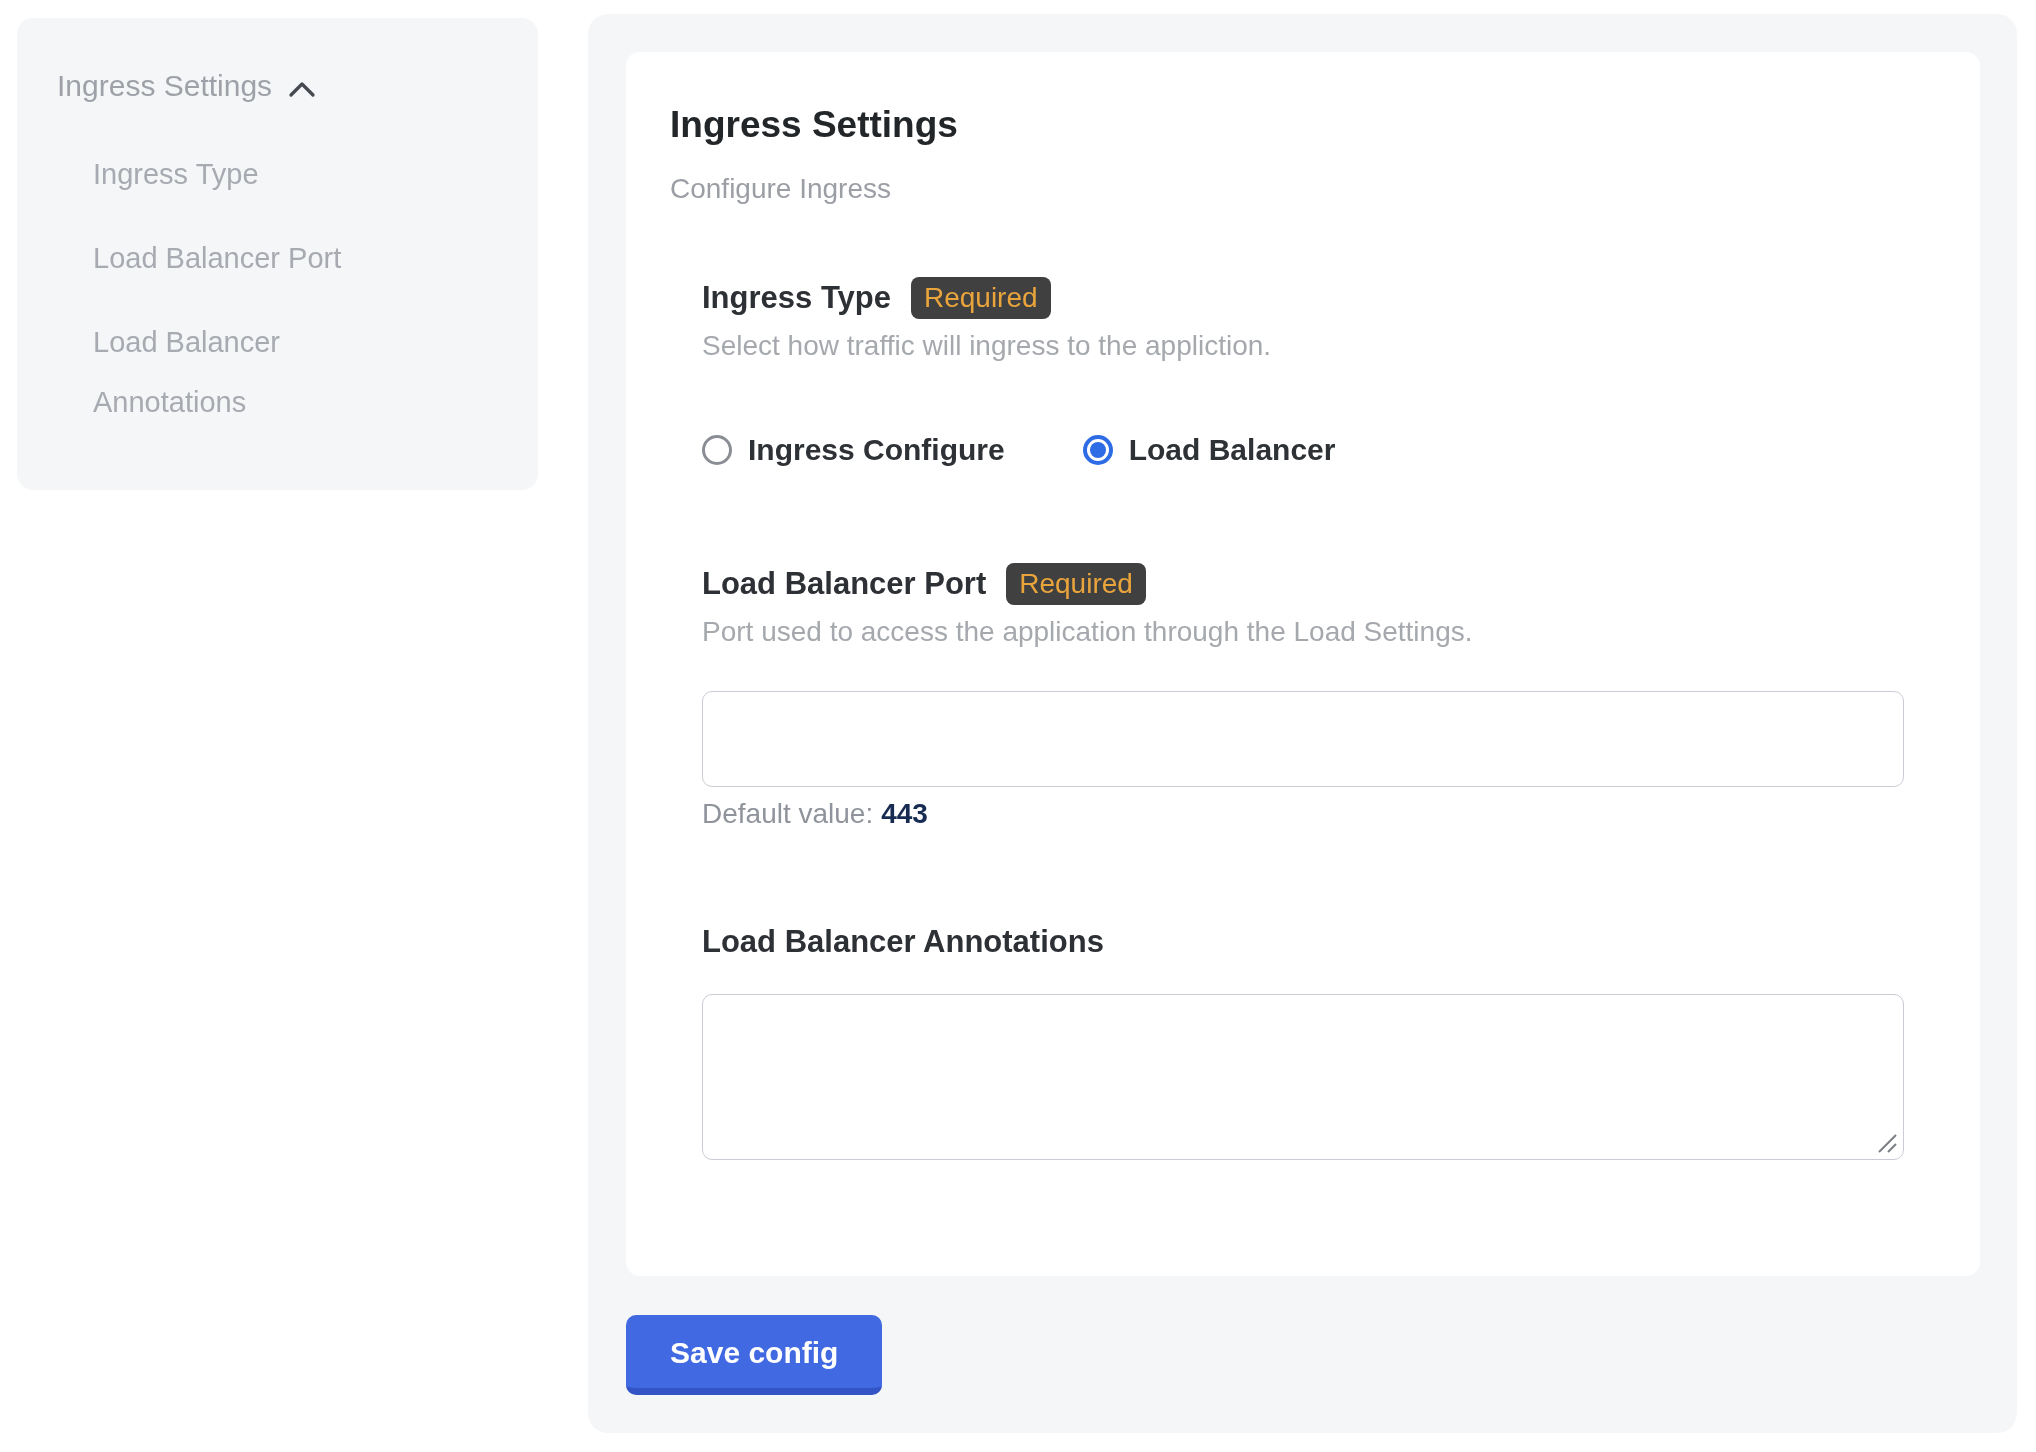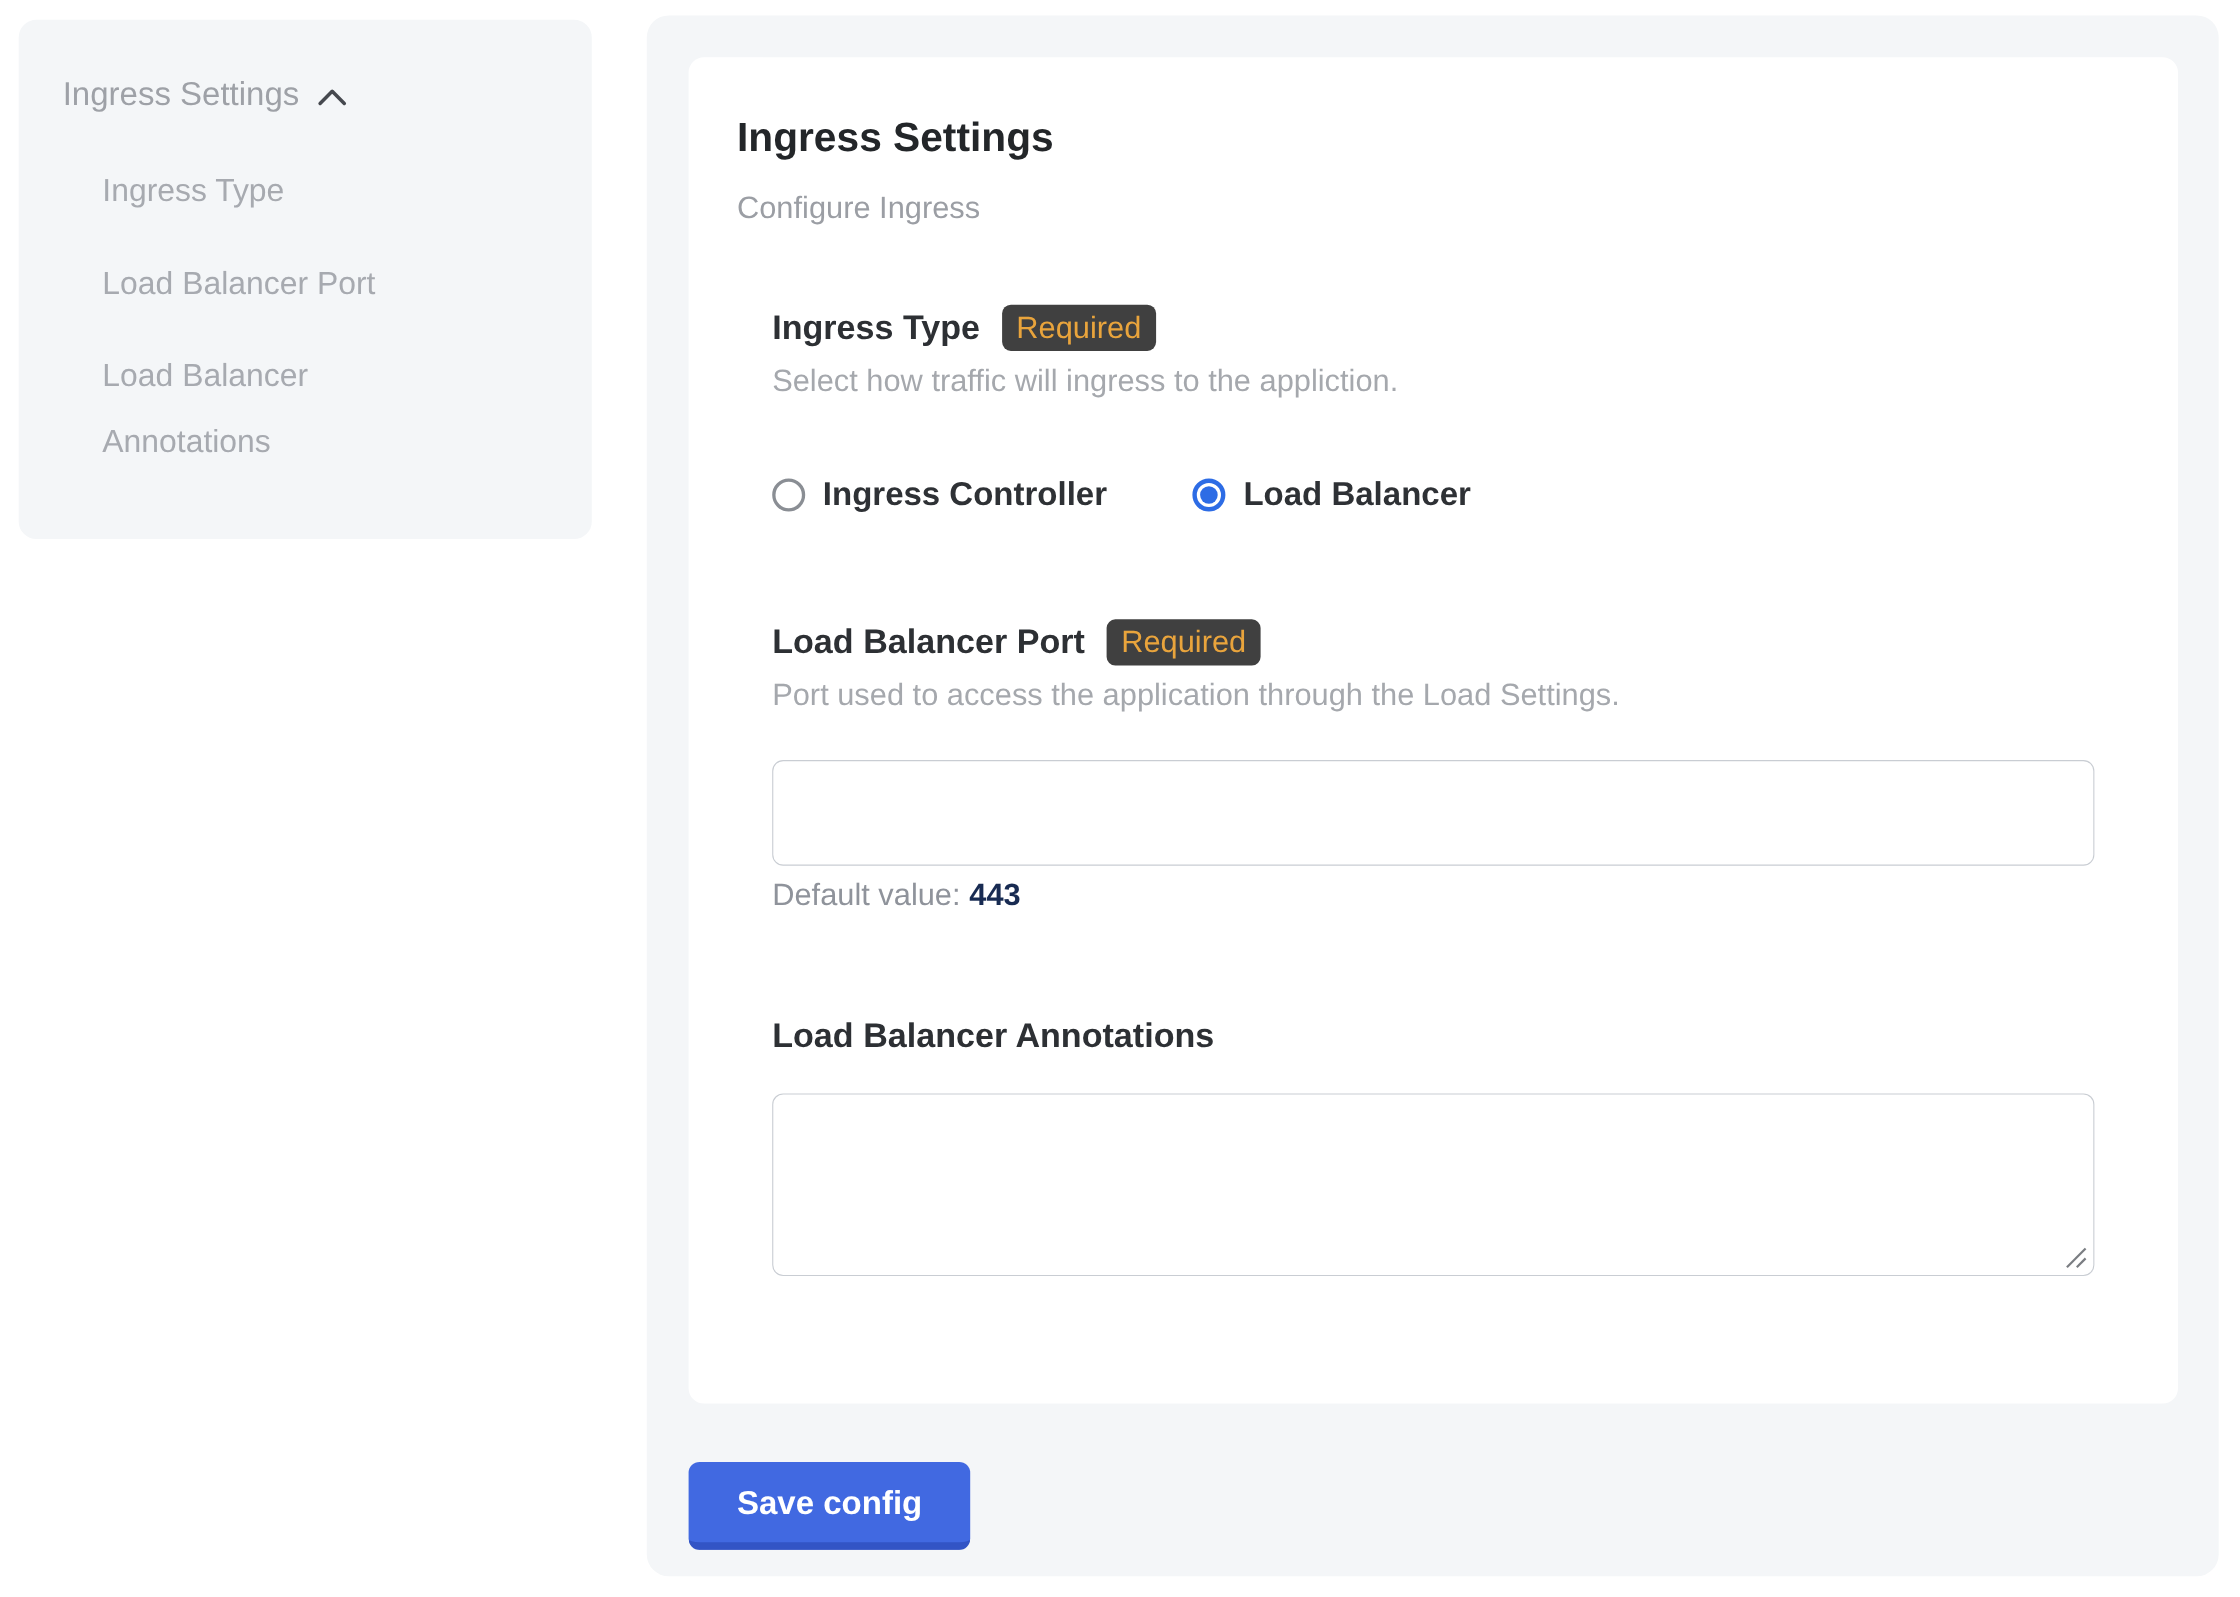--- a/index.html
+++ b/index.html
@@ -181,21 +181,21 @@
     outline: none;
   }
   .resize-handle {
     position: absolute;
     right: 5px; bottom: 5px;
     width: 24px; height: 24px;
     cursor: nwse-resize;
   }
 
   .save-button {
-    margin-top: 53px;
+    margin-top: 39px;
     margin-left: 0;
     display: inline-block;
     background: #4169e1;
     border: none;
     border-bottom: 7px solid #3254c5;
     border-radius: 10px;
     color: #ffffff;
     font-family: "Liberation Sans", sans-serif;
     font-size: 30px;
     font-weight: bold;
@@ -233,21 +233,21 @@
       <div class="section-ingress-type">
         <div class="section-label-row">
           <span class="section-label">Ingress Type</span>
           <span class="required-badge">Required</span>
         </div>
         <div class="section-desc">Select how traffic will ingress to the appliction.</div>
 
         <div class="radio-row">
           <div class="radio-option">
             <span class="radio-circle"></span>
-            <span class="radio-label">Ingress Controller</span>
+            <span class="radio-label">Ingress Configure</span>
           </div>
           <div class="radio-option">
             <span class="radio-circle checked"></span>
             <span class="radio-label">Load Balancer</span>
           </div>
         </div>
       </div>
 
       <div class="section-lb-port">
         <div class="section-label-row">

